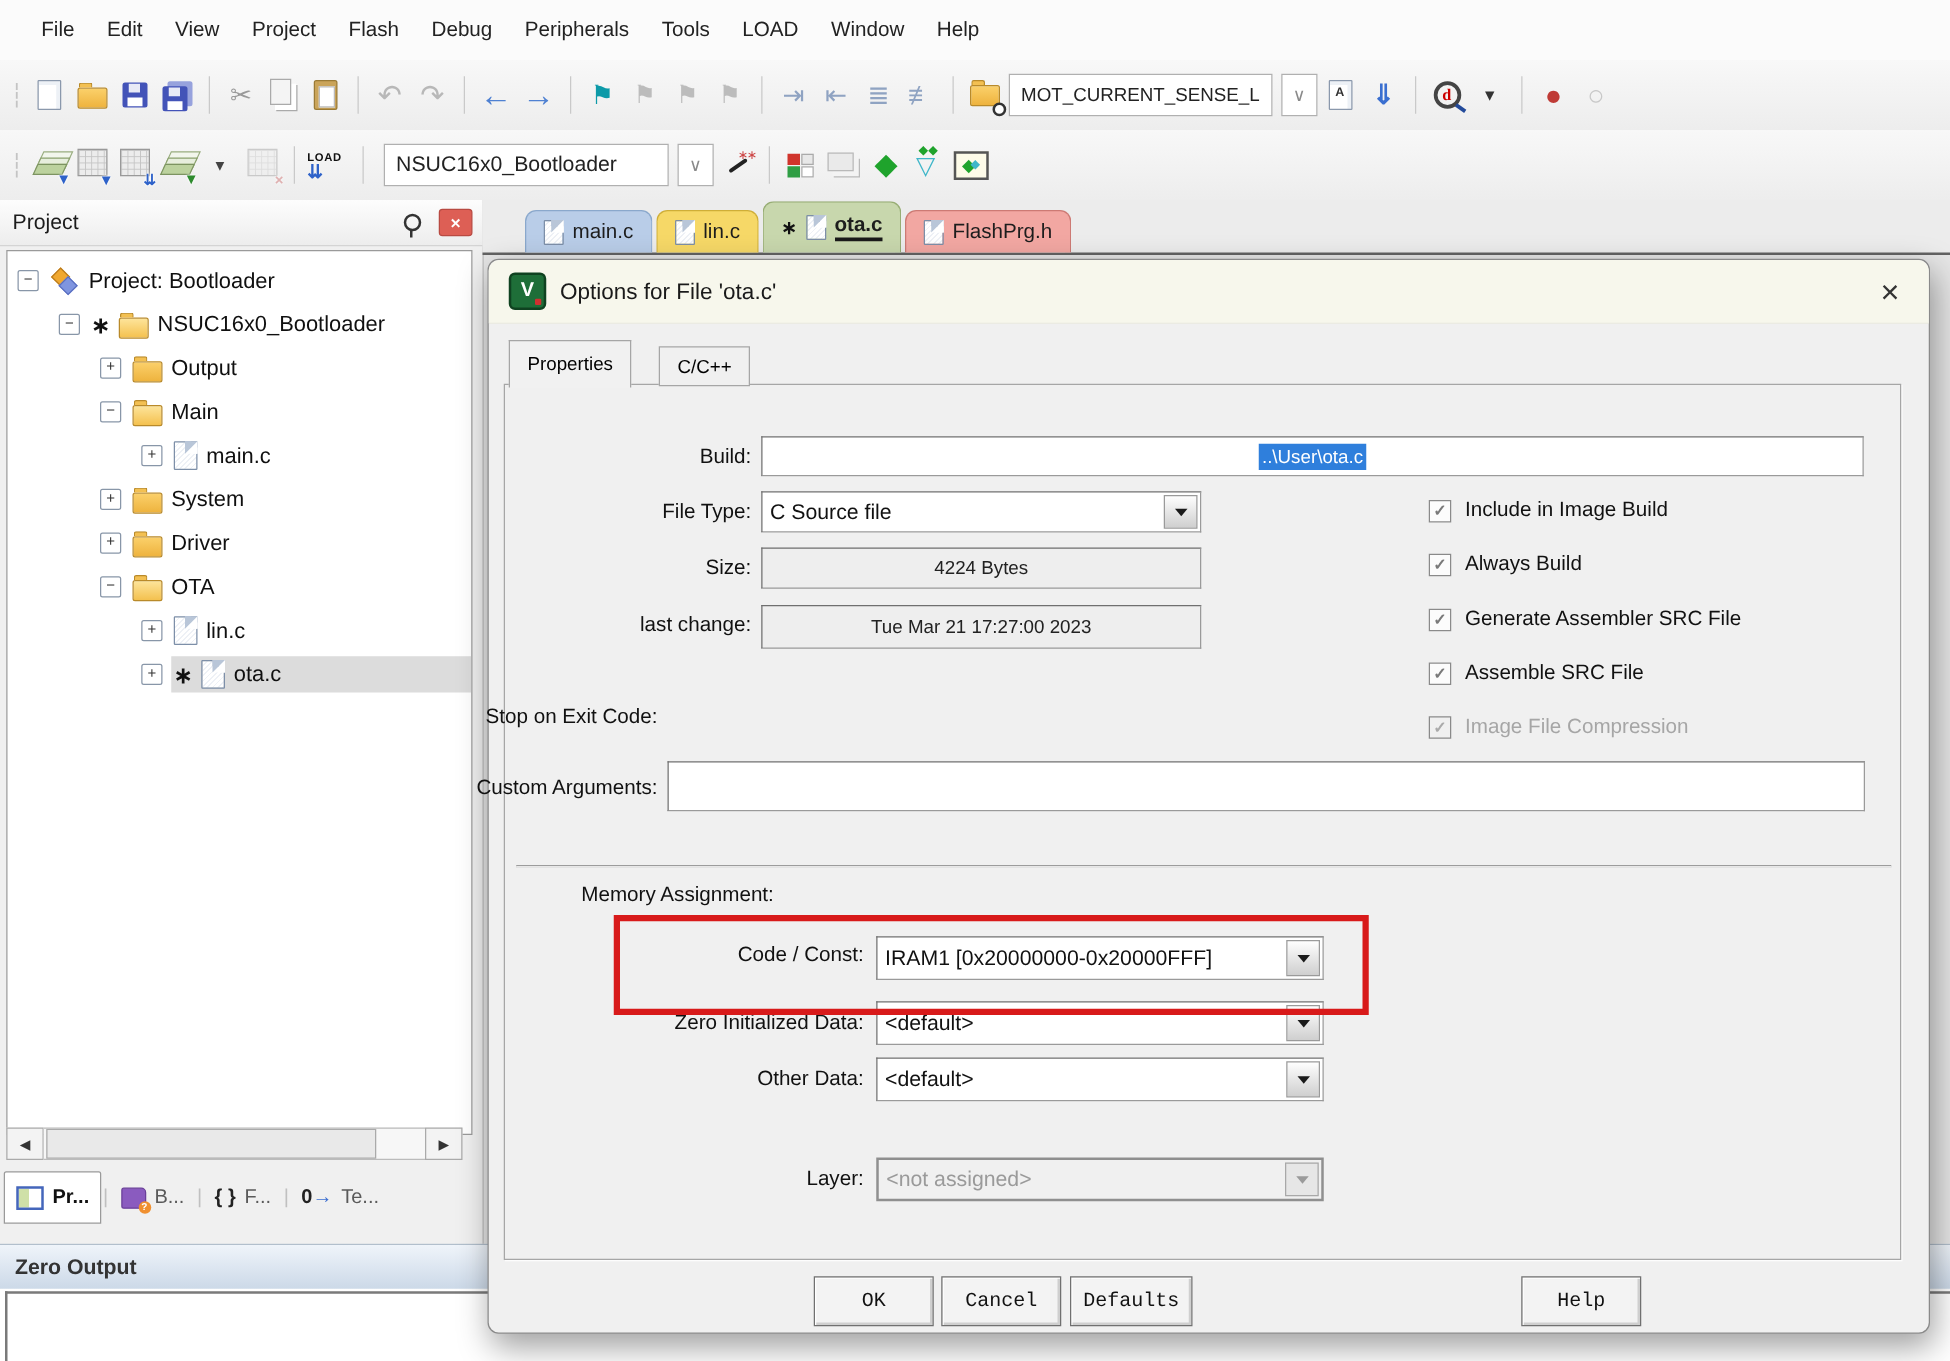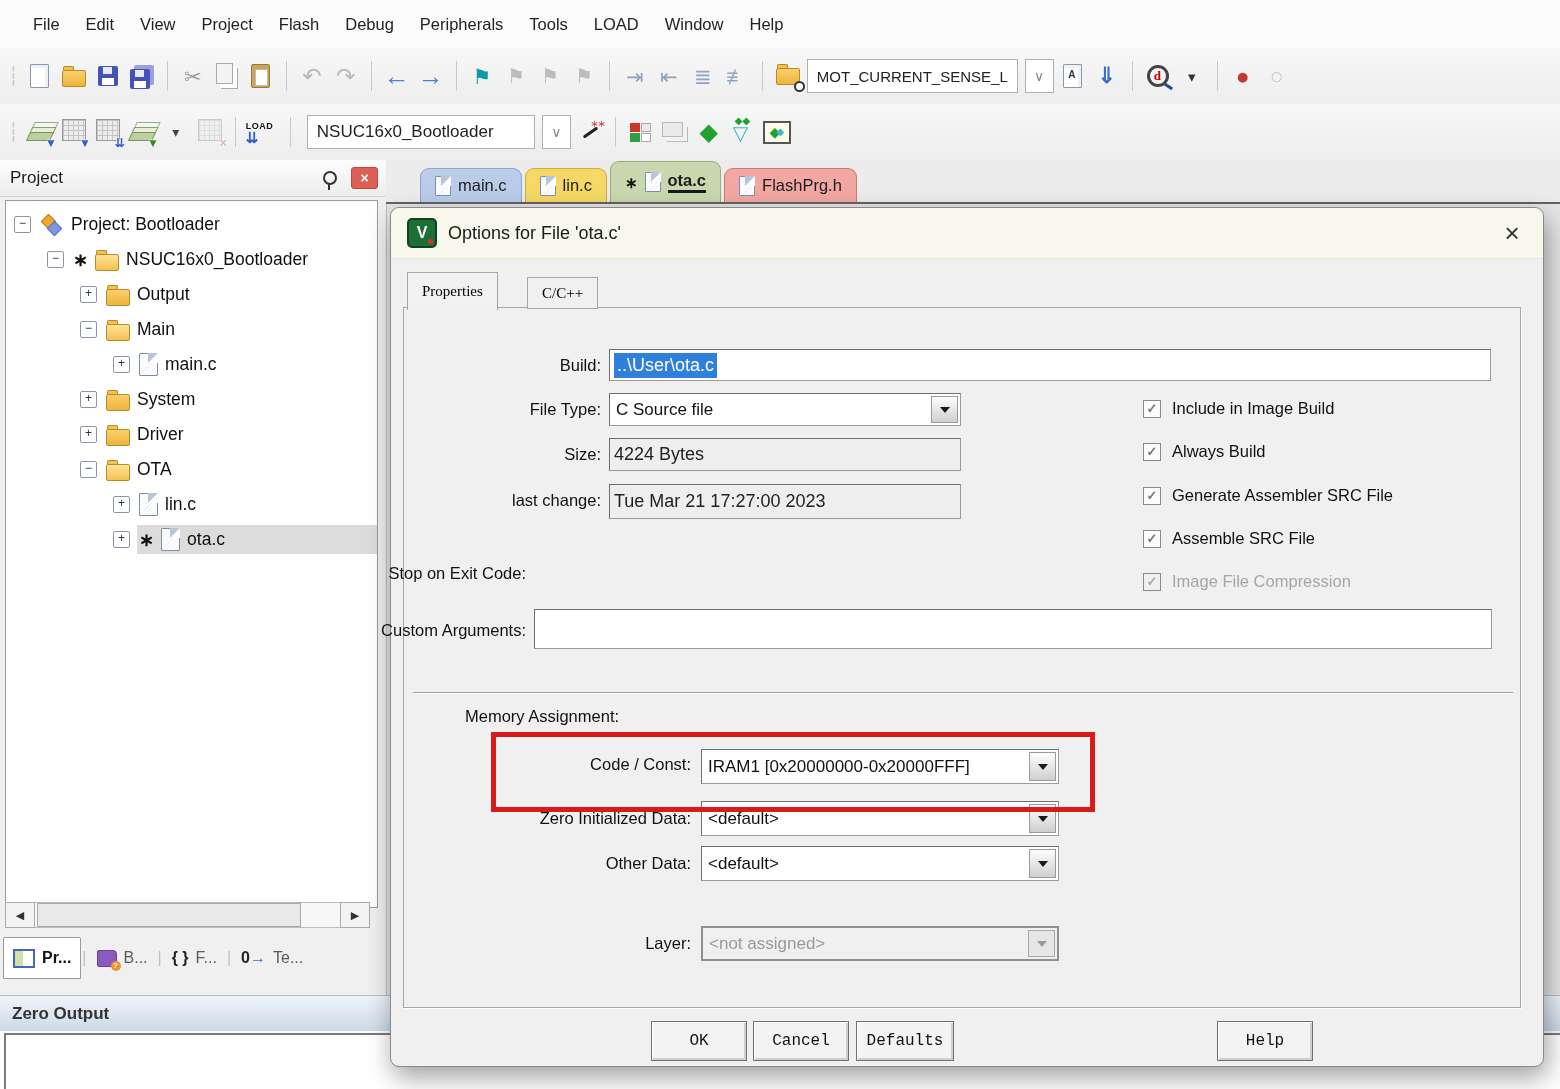--- a/index.html
+++ b/index.html
@@ -96,26 +96,26 @@
   .bo-bar{position:absolute;left:0;top:995px;width:100%;height:36px;background:linear-gradient(#eff4fa,#ccd9e8);border-top:1px solid #b2bfcc;display:flex;align-items:center;padding:0 12px;font-size:17px;font-weight:bold;color:#333;box-sizing:border-box;}
   .bo-body{position:absolute;left:4px;top:1033px;right:0;bottom:0;background:#fff;border-top:2px solid #7a7a7a;border-left:2px solid #7a7a7a;}
 
   
   .dialog{position:absolute;left:390px;top:207px;width:1152px;height:858px;background:#f0f0f0;border:1px solid #8a8a8a;border-radius:9px;box-shadow:3px 10px 26px rgba(0,0,0,.38);z-index:10;}
   .dtitle{position:absolute;left:0;top:0;right:0;height:50px;background:#f7f7ec;display:flex;align-items:center;padding:0 16px;border-radius:9px 9px 0 0;border-bottom:1px solid #e6e6da;}
   .dicon{width:26px;height:26px;background:#1e6e38;border:2px solid #0f4220;border-radius:5px;color:#fff;display:flex;align-items:center;justify-content:center;font-weight:bold;font-size:16px;position:relative;flex:none;}
   .dicon::after{content:"";position:absolute;right:2px;bottom:2px;width:5px;height:5px;background:#d03030;border-radius:1px;}
   .dtext{margin-left:11px;font-size:18px;color:#1a1a1a;}
   .dclose{margin-left:auto;font-size:26px;color:#333;width:30px;text-align:center;line-height:26px;}
-  .dtab{position:absolute;padding:0 14px;font-family:Liberation Serif, serif;font-size:15px;display:flex;align-items:center;background:#f0f0f0;border:1px solid #a6a6a6;}
+  .dtab{position:absolute;padding:0 14px;font-family:Liberation Sans, sans-serif;font-size:15px;display:flex;align-items:center;background:#f0f0f0;border:1px solid #a6a6a6;}
   .dtab.active{left:16px;top:64px;height:37px;border-bottom:none;z-index:3;background:#f1f1f1;}
   .dtab.t2{left:136px;top:69px;height:30px;z-index:1;}
   .dframe{position:absolute;left:12px;top:99px;width:1116px;height:699px;border:1px solid #a6a6a6;box-shadow:1px 1px 0 #fdfdfd;z-index:0;}
   .dl{position:absolute;font-size:16.5px;color:#111;white-space:nowrap;z-index:2;}
-  .tin{position:absolute;background:#fff;border:1px solid #9a9a9a;border-top-color:#6f6f6f;border-left-color:#6f6f6f;display:flex;align-items:center;padding:0 4px;font-size:18px;z-index:2;box-sizing:border-box;}
+  .tin{position:absolute;background:#fff;border:1px solid #9a9a9a;border-top-color:#6f6f6f;border-left-color:#6f6f6f;display:flex;align-items:center;padding:0 4px;font-size:15px;z-index:2;box-sizing:border-box;justify-content:center;}
   .tin.ro{background:#eeeeee;color:#222;}
   .sel{background:#2f7fdc;color:#fff;padding:2px 3px;}
   .combo{position:absolute;background:#fff;border:1px solid #9a9a9a;border-top-color:#6f6f6f;border-left-color:#6f6f6f;display:flex;align-items:center;padding-left:6px;font-size:17px;color:#111;z-index:2;box-sizing:border-box;}
   .cbtn{position:absolute;top:2px;right:2px;bottom:2px;width:25px;background:linear-gradient(#fefefe,#cfcfcf);border:1px solid #9a9a9a;display:flex;align-items:center;justify-content:center;}
   .tri{width:0;height:0;border:5px solid transparent;border-top:6px solid #1a1a1a;margin-top:6px;display:block;}
   .combo.dis{background:#f0f0f0;color:#9a9a9a;border:2px solid #8f8f8f;}
   .combo.dis .cbtn{background:#e6e6e6;border-color:#a8a8a8;}
   .combo.dis .tri{border-top-color:#9a9a9a;}
   .chk{position:absolute;left:752px;display:flex;gap:11px;align-items:center;font-size:16.5px;color:#111;z-index:2;}
   .chk .box{width:16px;height:16px;border:1px solid #8a8a8a;background:#fcfcfc;display:inline-flex;align-items:center;justify-content:center;color:#7a7a7a;font-weight:bold;font-size:13px;flex:none;}

